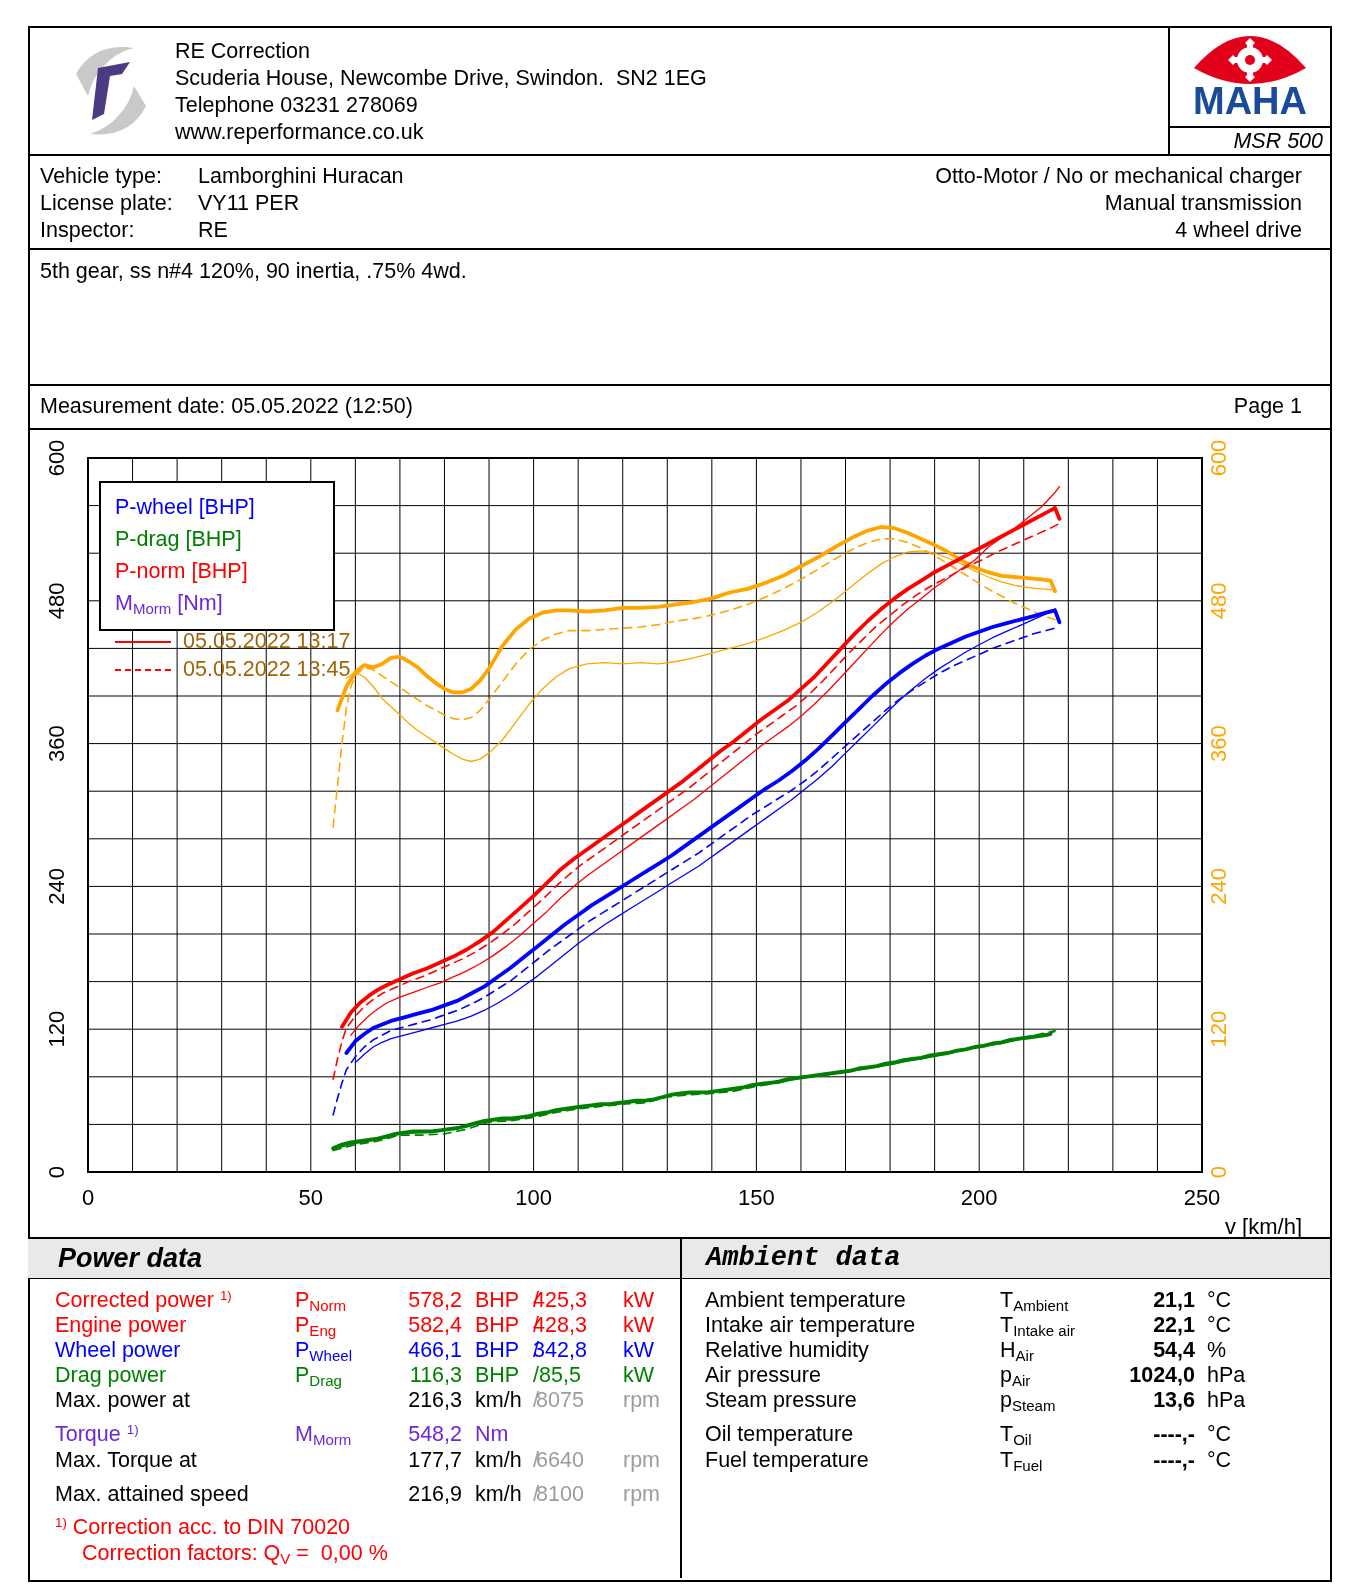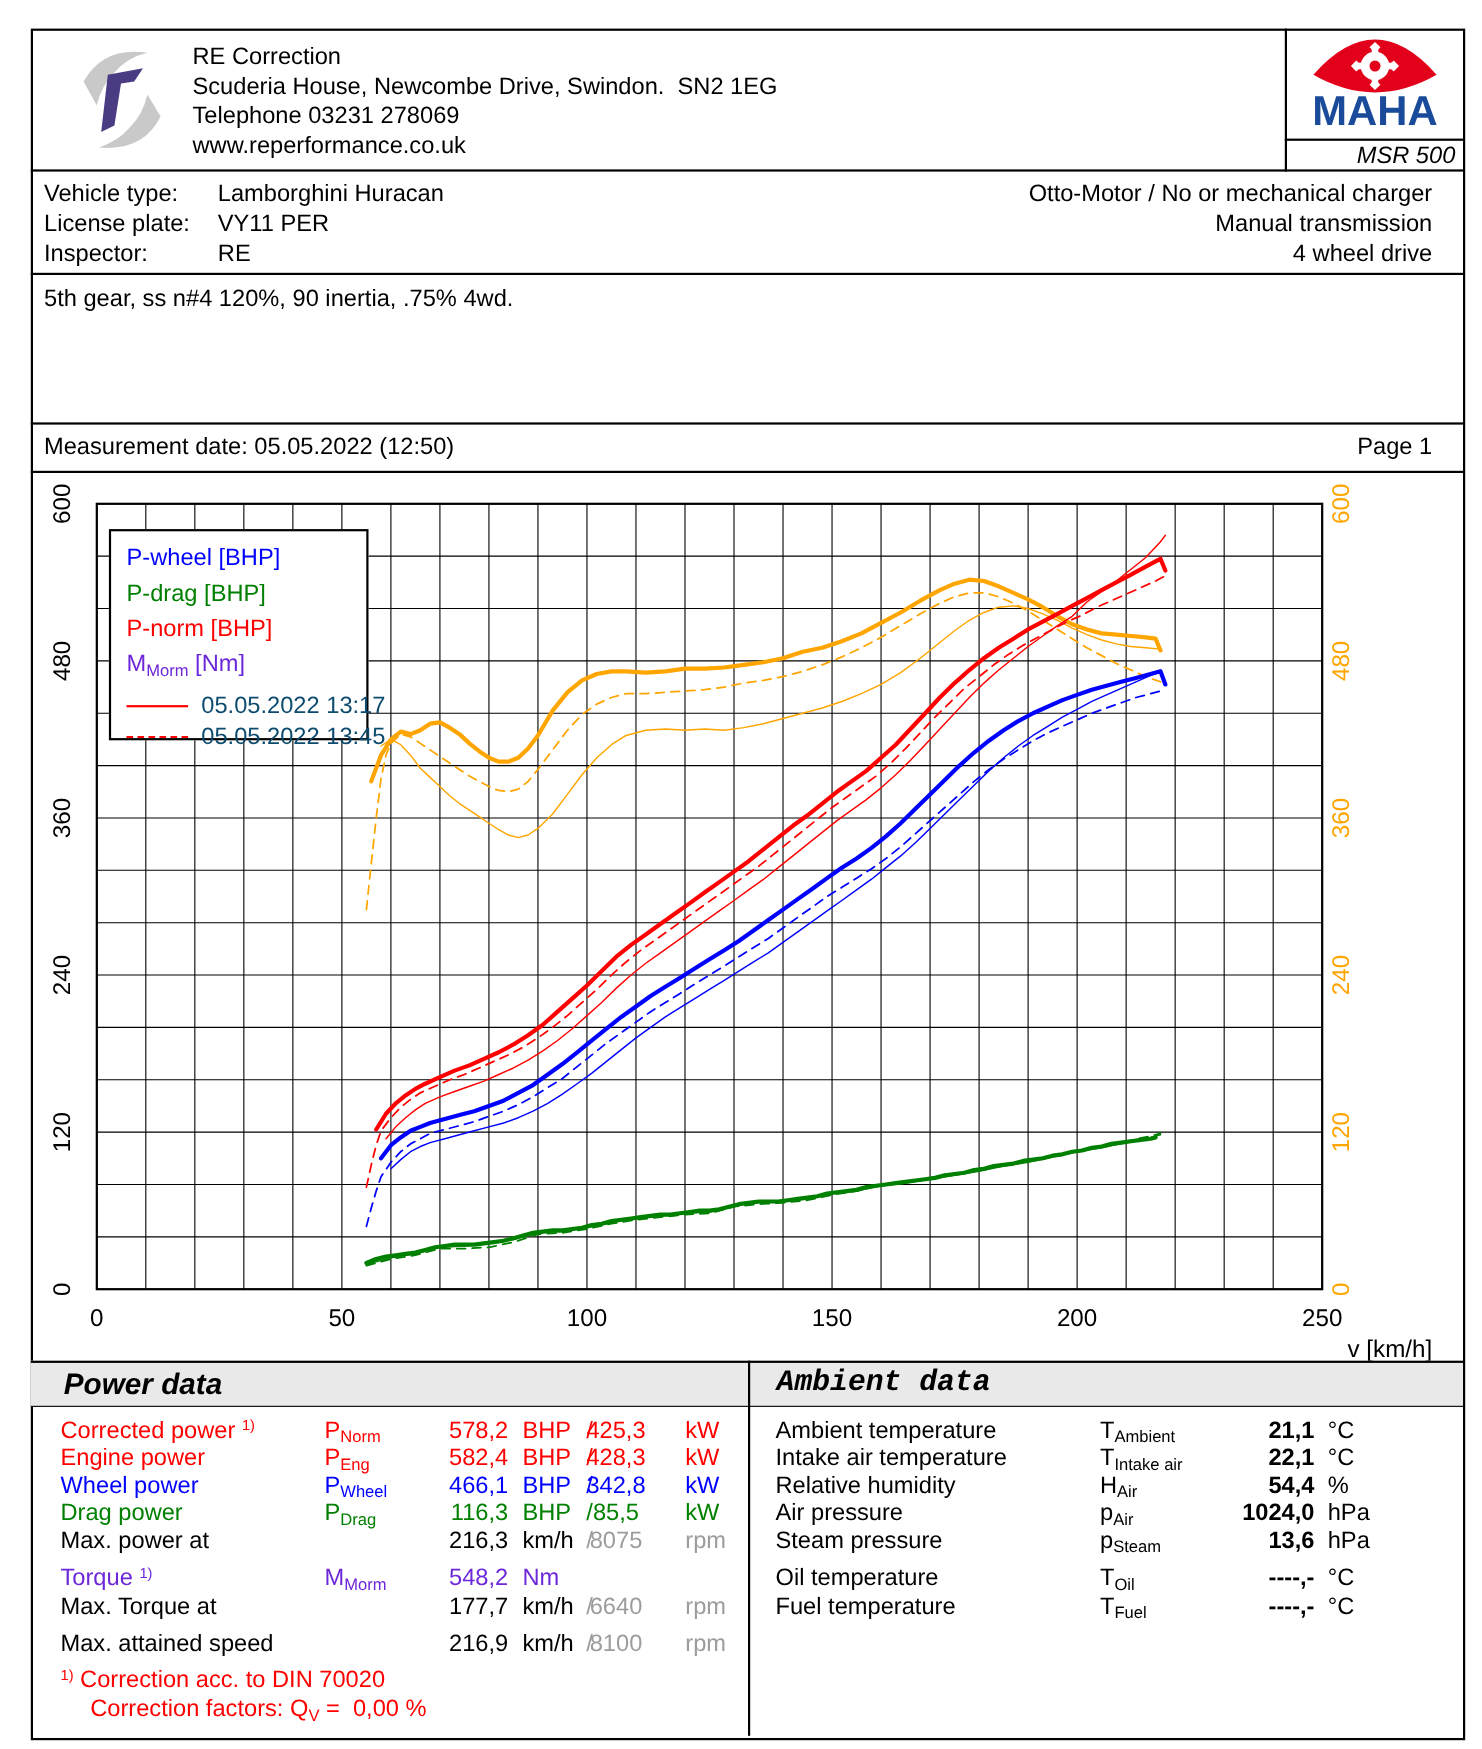--- a/index.html
+++ b/index.html
@@ -12,24 +12,24 @@
   .txt{font-size:21.5px;line-height:27px;white-space:nowrap;}
   sub{font-size:0.7em;vertical-align:-0.28em;line-height:0;}
   sup{font-size:0.62em;vertical-align:0.5em;line-height:0;}
   .c-red{color:#FF0000;} .c-blue{color:#0000FF;} .c-green{color:#008000;}
   .c-orange{color:#6d28d9;} .c-gray{color:#9C9C9C;}
   .right{text-align:right;}
   
   #chart-svg{left:0;top:0;width:1347px;height:1590px;pointer-events:none;}
   .ax{font-family:"Liberation Sans",sans-serif;font-size:22px;fill:#000;}
   .axr{fill:#FFA500;}
-  .legend{left:99px;top:481px;width:236px;height:192px;border:2px solid #000;
+  .legend{left:99px;top:481px;width:236px;height:150px;border:2px solid #000;
           background:#fff;padding:8px 0 0 14px;box-sizing:border-box;}
   .legend .row{font-size:21.5px;line-height:32px;white-space:nowrap;}
-  .legend .runrow{font-size:21.5px;line-height:28px;white-space:nowrap;color:#0c4a6e;}
+  .legend .runrow{font-size:21.5px;line-height:28px;white-space:nowrap;color:#a16207;}
   .lsample{display:inline-block;width:56px;vertical-align:middle;margin-right:12px;
            border-top:2px solid #FF0000;}
   .lsample.dash{border-top-style:dashed;}
   
   .band{background:#E9E9E9;border-top:2px solid #000;border-bottom:1.5px solid #000;}
   .bandtitle{font-size:27px;font-style:italic;font-weight:bold;}
   .prow{position:absolute;font-size:21.5px;white-space:nowrap;}
   .prow .lab{position:absolute;left:0;}
   .prow .sym{position:absolute;left:240px;}
   .prow .v1{position:absolute;left:295px;width:112px;text-align:right;}

